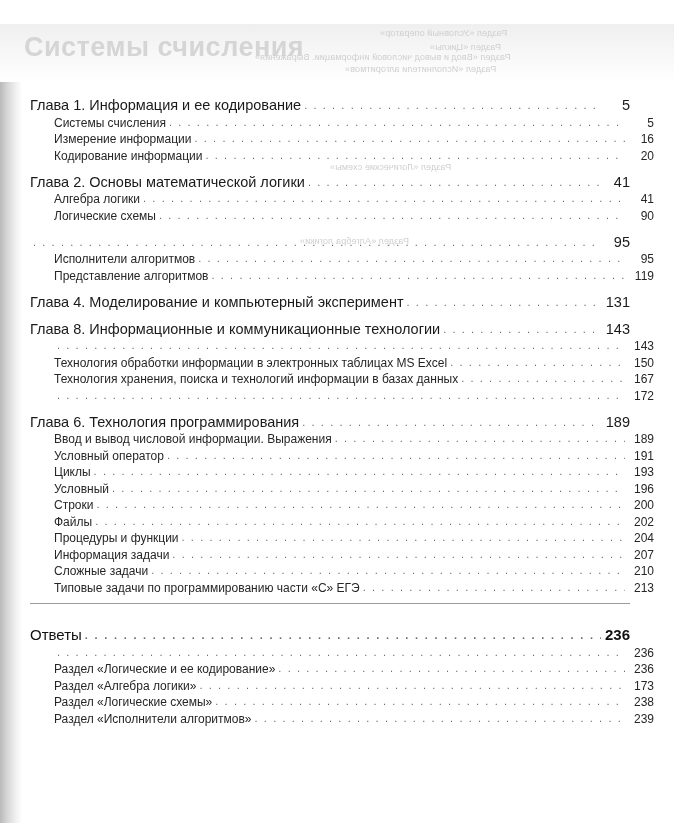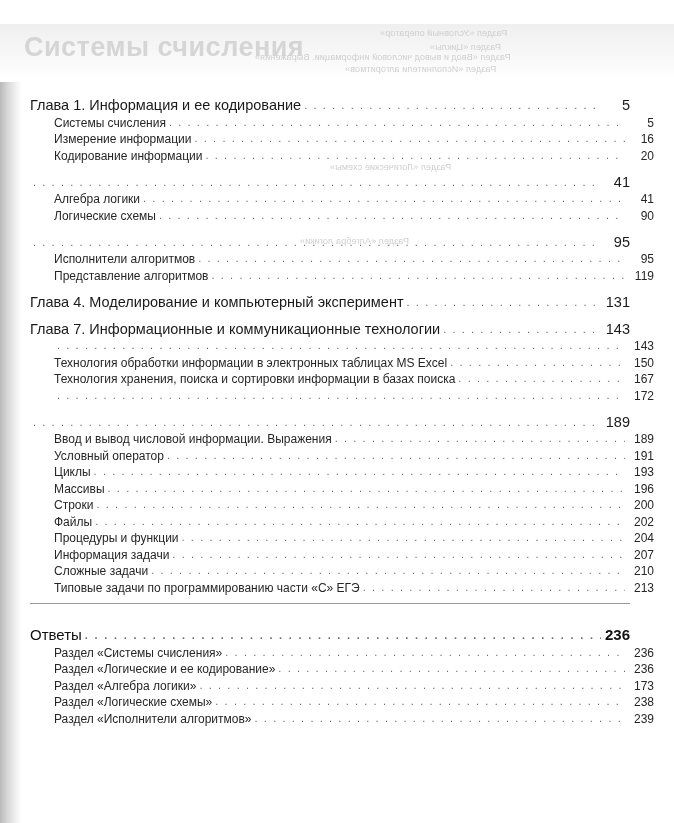--- a/index.html
+++ b/index.html
@@ -146,20 +146,21 @@
       <span class="leader">. . . . . . . . . . . . . . . . . . . . . . . . . . . . . . . . . . . . . . . . . . . . . . . . . . . . . . . . . . . . . . . . . . . . . . . . . . . . . . . . . . . . . . . . . . . . . . . . . . .</span>
       <span class="page-num">16</span>
     </div>
     <div class="sub-row">
       <span class="label">Кодирование информации</span>
       <span class="leader">. . . . . . . . . . . . . . . . . . . . . . . . . . . . . . . . . . . . . . . . . . . . . . . . . . . . . . . . . . . . . . . . . . . . . . . . . . . . . . . . . . . . . . . . . . . . . . . . . . .</span>
       <span class="page-num">20</span>
     </div>
 
     <div class="chapter-row">
+      <span class="label">Глава 2. Основы математической логики</span>
       <span class="leader">. . . . . . . . . . . . . . . . . . . . . . . . . . . . . . . . . . . . . . . . . . . . . . . . . . . . . . . . . . . . . . . . . . . . . . . . . . . . . . . . . . . . . . . . . . . . . . . . . . .</span>
       <span class="page-num">41</span>
     </div>
     <div class="sub-row">
       <span class="label">Алгебра логики</span>
       <span class="leader">. . . . . . . . . . . . . . . . . . . . . . . . . . . . . . . . . . . . . . . . . . . . . . . . . . . . . . . . . . . . . . . . . . . . . . . . . . . . . . . . . . . . . . . . . . . . . . . . . . .</span>
       <span class="page-num">41</span>
     </div>
     <div class="sub-row">
       <span class="label">Логические схемы</span>
@@ -182,64 +183,65 @@
       <span class="page-num">119</span>
     </div>
 
     <div class="chapter-row">
       <span class="label">Глава 4. Моделирование и компьютерный эксперимент</span>
       <span class="leader">. . . . . . . . . . . . . . . . . . . . . . . . . . . . . . . . . . . . . . . . . . . . . . . . . . . . . . . . . . . . . . . . . . . . . . . . . . . . . . . . . . . . . . . . . . . . . . . . . . .</span>
       <span class="page-num">131</span>
     </div>
 
     <div class="chapter-row">
-      <span class="label">Глава 7. Информационные и коммуникационные технологии</span>
+      <span class="label">Глава 8. Информационные и коммуникационные технологии</span>
       <span class="leader">. . . . . . . . . . . . . . . . . . . . . . . . . . . . . . . . . . . . . . . . . . . . . . . . . . . . . . . . . . . . . . . . . . . . . . . . . . . . . . . . . . . . . . . . . . . . . . . . . . .</span>
       <span class="page-num">143</span>
     </div>
     <div class="sub-row">
       <span class="leader">. . . . . . . . . . . . . . . . . . . . . . . . . . . . . . . . . . . . . . . . . . . . . . . . . . . . . . . . . . . . . . . . . . . . . . . . . . . . . . . . . . . . . . . . . . . . . . . . . . .</span>
       <span class="page-num">143</span>
     </div>
     <div class="sub-row">
       <span class="label">Технология обработки информации в электронных таблицах MS Excel</span>
       <span class="leader">. . . . . . . . . . . . . . . . . . . . . . . . . . . . . . . . . . . . . . . . . . . . . . . . . . . . . . . . . . . . . . . . . . . . . . . . . . . . . . . . . . . . . . . . . . . . . . . . . . .</span>
       <span class="page-num">150</span>
     </div>
     <div class="sub-row">
-      <span class="label">Технология хранения, поиска и сортировки информации в базах поиска</span>
+      <span class="label">Технология хранения, поиска и технологий информации в базах данных</span>
       <span class="leader">. . . . . . . . . . . . . . . . . . . . . . . . . . . . . . . . . . . . . . . . . . . . . . . . . . . . . . . . . . . . . . . . . . . . . . . . . . . . . . . . . . . . . . . . . . . . . . . . . . .</span>
       <span class="page-num">167</span>
     </div>
     <div class="sub-row">
       <span class="leader">. . . . . . . . . . . . . . . . . . . . . . . . . . . . . . . . . . . . . . . . . . . . . . . . . . . . . . . . . . . . . . . . . . . . . . . . . . . . . . . . . . . . . . . . . . . . . . . . . . .</span>
       <span class="page-num">172</span>
     </div>
 
     <div class="chapter-row">
+      <span class="label">Глава 6. Технология программирования</span>
       <span class="leader">. . . . . . . . . . . . . . . . . . . . . . . . . . . . . . . . . . . . . . . . . . . . . . . . . . . . . . . . . . . . . . . . . . . . . . . . . . . . . . . . . . . . . . . . . . . . . . . . . . .</span>
       <span class="page-num">189</span>
     </div>
     <div class="sub-row">
       <span class="label">Ввод и вывод числовой информации. Выражения</span>
       <span class="leader">. . . . . . . . . . . . . . . . . . . . . . . . . . . . . . . . . . . . . . . . . . . . . . . . . . . . . . . . . . . . . . . . . . . . . . . . . . . . . . . . . . . . . . . . . . . . . . . . . . .</span>
       <span class="page-num">189</span>
     </div>
     <div class="sub-row">
       <span class="label">Условный оператор</span>
       <span class="leader">. . . . . . . . . . . . . . . . . . . . . . . . . . . . . . . . . . . . . . . . . . . . . . . . . . . . . . . . . . . . . . . . . . . . . . . . . . . . . . . . . . . . . . . . . . . . . . . . . . .</span>
       <span class="page-num">191</span>
     </div>
     <div class="sub-row">
       <span class="label">Циклы</span>
       <span class="leader">. . . . . . . . . . . . . . . . . . . . . . . . . . . . . . . . . . . . . . . . . . . . . . . . . . . . . . . . . . . . . . . . . . . . . . . . . . . . . . . . . . . . . . . . . . . . . . . . . . .</span>
       <span class="page-num">193</span>
     </div>
     <div class="sub-row">
-      <span class="label">Массивы</span>
+      <span class="label">Условный</span>
       <span class="leader">. . . . . . . . . . . . . . . . . . . . . . . . . . . . . . . . . . . . . . . . . . . . . . . . . . . . . . . . . . . . . . . . . . . . . . . . . . . . . . . . . . . . . . . . . . . . . . . . . . .</span>
       <span class="page-num">196</span>
     </div>
     <div class="sub-row">
       <span class="label">Строки</span>
       <span class="leader">. . . . . . . . . . . . . . . . . . . . . . . . . . . . . . . . . . . . . . . . . . . . . . . . . . . . . . . . . . . . . . . . . . . . . . . . . . . . . . . . . . . . . . . . . . . . . . . . . . .</span>
       <span class="page-num">200</span>
     </div>
     <div class="sub-row">
       <span class="label">Файлы</span>
@@ -268,21 +270,20 @@
     </div>
 
     <div class="rule"></div>
 
     <div class="chapter-row answers-head">
       <span class="label">Ответы</span>
       <span class="leader">. . . . . . . . . . . . . . . . . . . . . . . . . . . . . . . . . . . . . . . . . . . . . . . . . . . . . . . . . . . . . . . . . . . . . . . . . . . . . . . . . . . . . . . . . . . . . . . . . . .</span>
       <span class="page-num">236</span>
     </div>
     <div class="sub-row">
-      <span class="label">Раздел «Системы счисления»</span>
       <span class="leader">. . . . . . . . . . . . . . . . . . . . . . . . . . . . . . . . . . . . . . . . . . . . . . . . . . . . . . . . . . . . . . . . . . . . . . . . . . . . . . . . . . . . . . . . . . . . . . . . . . .</span>
       <span class="page-num">236</span>
     </div>
     <div class="sub-row">
       <span class="label">Раздел «Логические и ее кодирование»</span>
       <span class="leader">. . . . . . . . . . . . . . . . . . . . . . . . . . . . . . . . . . . . . . . . . . . . . . . . . . . . . . . . . . . . . . . . . . . . . . . . . . . . . . . . . . . . . . . . . . . . . . . . . . .</span>
       <span class="page-num">236</span>
     </div>
     <div class="sub-row">
       <span class="label">Раздел «Алгебра логики»</span>

